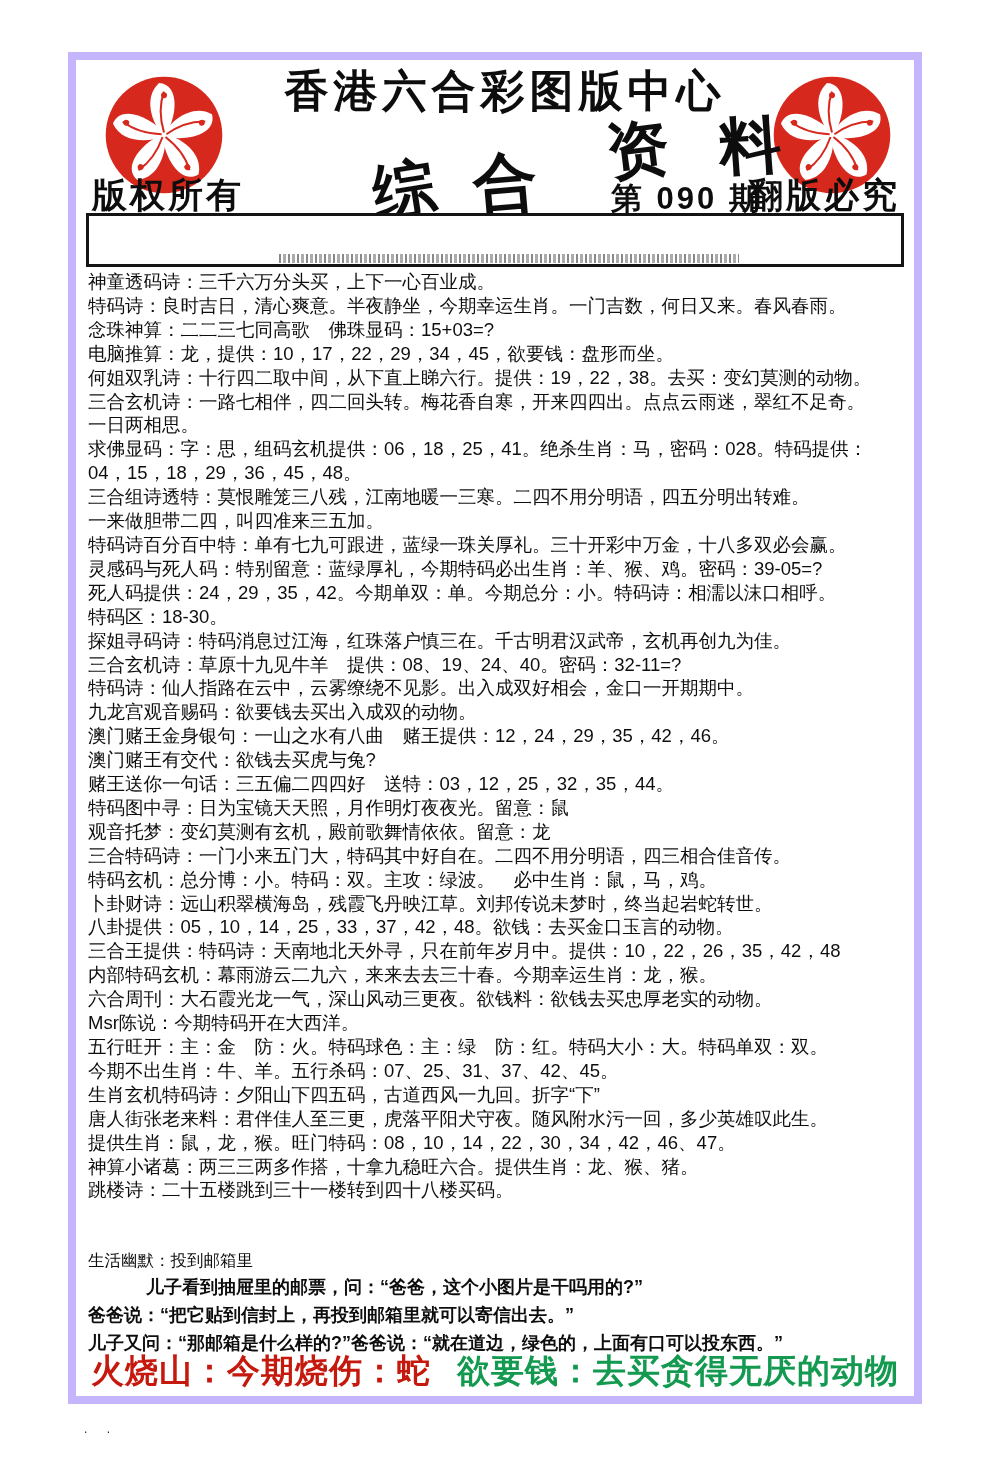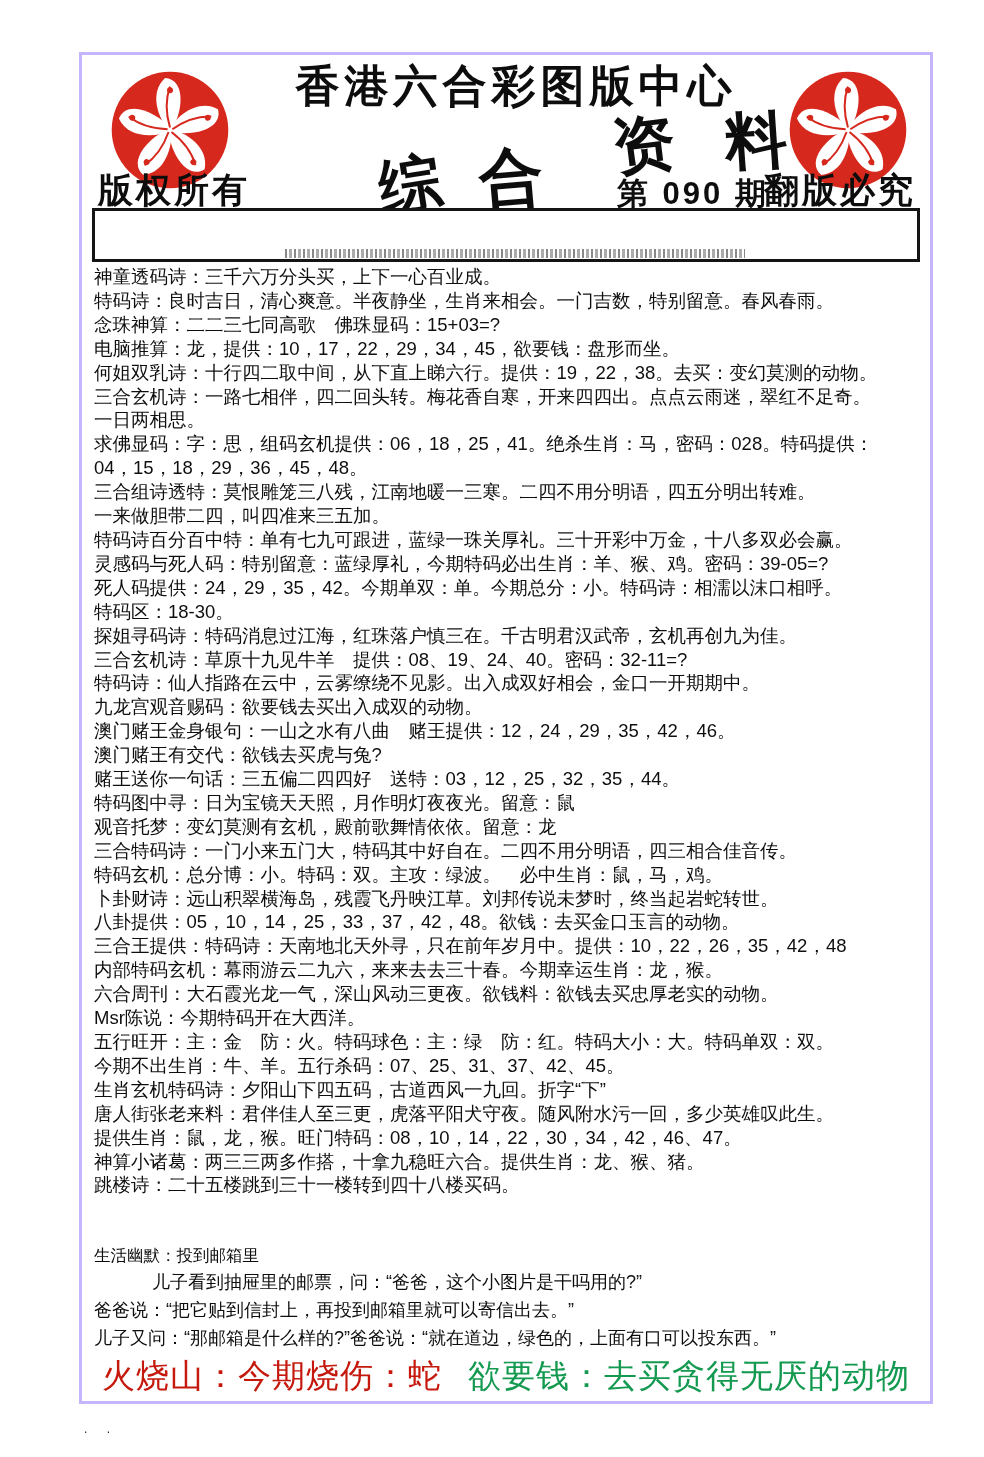--- a/index.html
+++ b/index.html
@@ -1,20 +1,20 @@
 <!DOCTYPE html>
 <html><head>
 <meta charset="utf-8">
 <style>
   html,body{margin:0;padding:0;background:#ffffff;}
   body{width:984px;height:1457px;position:relative;overflow:hidden;
        font-family:"Liberation Sans","DejaVu Sans",sans-serif;color:#0d0d0d;}
   .page{position:absolute;inset:0;background:#fff;}
-  .main-border{position:absolute;left:79px;top:52px;width:854px;height:1352px;
-       border:3px solid #c4b5fd;box-sizing:border-box;background:#fff;}
+  .main-border{position:absolute;left:68px;top:52px;width:854px;height:1352px;
+       border:8px solid #c4b5fd;box-sizing:border-box;background:#fff;}
 
   
   .header{position:relative;height:152px;}
   .logo{position:absolute;width:124px;height:130px;top:10px;}
   .logo.left{left:26px;}
   .logo.right{right:20px;}
   .masthead{position:absolute;left:170px;right:150px;top:2px;text-align:center;
        font-size:44px;font-weight:900;letter-spacing:5px;white-space:nowrap;}
   .title-main{position:absolute;left:235px;top:36px;width:520px;height:116px;font-weight:900;}
   .title-main span{position:absolute;display:inline-block;}
@@ -31,26 +31,26 @@
   .notice-box{position:absolute;left:10px;right:10px;top:153px;height:54px;
        border:3px solid #141414;box-sizing:border-box;background:#fff;}
   .fineprint{position:absolute;left:190px;bottom:1px;width:460px;height:9px;opacity:.7;
        background:repeating-linear-gradient(90deg,#555 0 2px,#fff 2px 4px,#888 4px 7px,#fff 7px 9px);}
 
   
   .content{position:absolute;left:12px;right:6px;top:210px;}
   .line{font-size:18.5px;font-weight:400;line-height:23.9px;white-space:nowrap;
         letter-spacing:0;color:#0e0e0e;}
   .humor-head{font-size:16.5px;font-weight:400;line-height:25px;margin-top:46px;}
-  .story .s{font-size:18px;font-weight:400;line-height:28px;white-space:nowrap;}
+  .story .s{font-size:18px;font-weight:700;line-height:28px;white-space:nowrap;}
   .story .s.indent{text-indent:58px;}
 
   
   .banner{position:absolute;left:0;right:0;bottom:0;height:48px;text-align:center;
-        font-weight:400;font-size:33px;line-height:45px;white-space:nowrap;letter-spacing:1px;}
+        font-weight:700;font-size:33px;line-height:45px;white-space:nowrap;letter-spacing:1px;}
   .banner .red{color:#c5190e;}
   .banner .green{color:#149a50;margin-left:16px;}
 
   .dots{position:absolute;left:84px;top:1422px;font-size:12px;letter-spacing:8px;color:#222;}
 </style>
 </head>
 <body>
 
 <div class="page">
   <div class="main-border">
@@ -119,21 +119,21 @@
       <div class="copyright cl">版权所有</div>
       <div class="copyright cr">翻版必究</div>
     </div>
 
     <div class="notice-box">
       <div class="fineprint"></div>
     </div>
 
     <div class="content">
       <div class="line">神童透码诗：三千六万分头买，上下一心百业成。</div>
-      <div class="line">特码诗：良时吉日，清心爽意。半夜静坐，生肖来相会。一门吉数，特别留意。春风春雨。</div>
+      <div class="line">特码诗：良时吉日，清心爽意。半夜静坐，今期幸运生肖。一门吉数，何日又来。春风春雨。</div>
       <div class="line">念珠神算：二二三七同高歌　佛珠显码：15+03=?</div>
       <div class="line">电脑推算：龙，提供：10，17，22，29，34，45，欲要钱：盘形而坐。</div>
       <div class="line">何姐双乳诗：十行四二取中间，从下直上睇六行。提供：19，22，38。去买：变幻莫测的动物。</div>
       <div class="line">三合玄机诗：一路七相伴，四二回头转。梅花香自寒，开来四四出。点点云雨迷，翠红不足奇。</div>
       <div class="line">一日两相思。</div>
       <div class="line">求佛显码：字：思，组码玄机提供：06，18，25，41。绝杀生肖：马，密码：028。特码提供：</div>
       <div class="line">04，15，18，29，36，45，48。</div>
       <div class="line">三合组诗透特：莫恨雕笼三八残，江南地暖一三寒。二四不用分明语，四五分明出转难。</div>
       <div class="line">一来做胆带二四，叫四准来三五加。</div>
       <div class="line">特码诗百分百中特：单有七九可跟进，蓝绿一珠关厚礼。三十开彩中万金，十八多双必会赢。</div>

